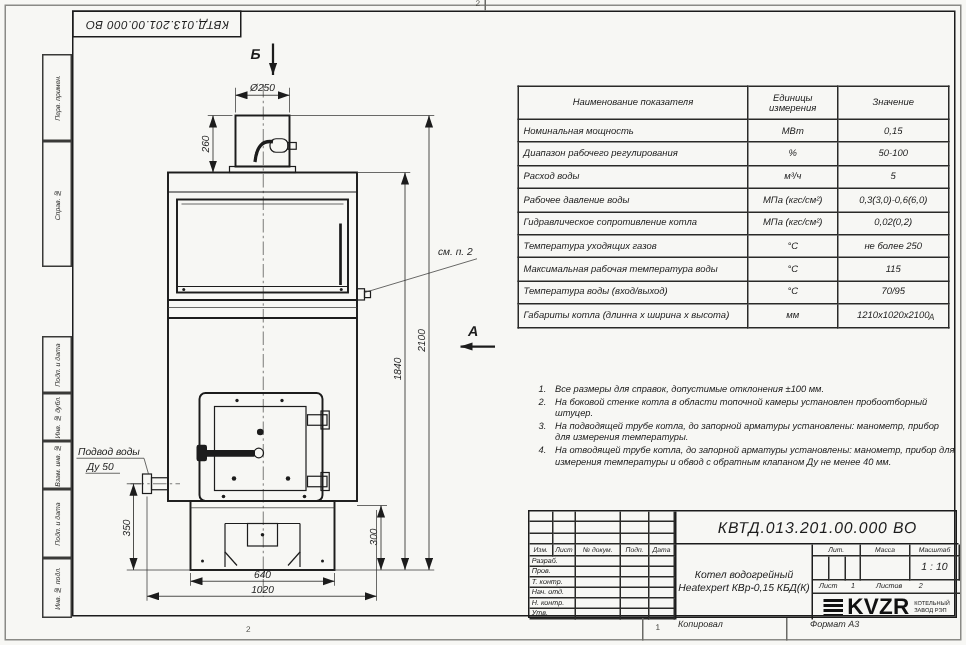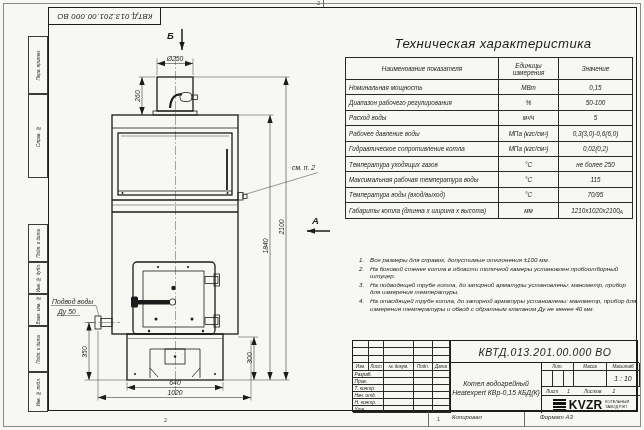--- a/index.html
+++ b/index.html
@@ -57,21 +57,21 @@
              font-size:6.9px; line-height:9.5px; }
   .tb-right { left:188px; top:22px; width:98px; height:50px; border-left:1.5px solid #1c1c1c; }
   .tb-right > div { position:absolute; box-sizing:border-box; }
   .tb-lithead { left:0; top:0; width:98px; height:8px; display:grid; grid-template-columns:32px 33px 33px; font-size:4.5px; }
   .tb-lithead div { border-right:1px solid #2a2a28; border-bottom:1px solid #2a2a28; display:flex; align-items:center; justify-content:center; }
   .tb-litvals { left:0; top:8px; width:98px; height:16px; display:grid; grid-template-columns:11px 11px 10px 33px 33px; }
   .tb-litvals div { border-right:1px solid #2a2a28; border-bottom:1px solid #2a2a28; display:flex; align-items:center; justify-content:center; font-size:7px; }
   .tb-sheetrow { left:0; top:24px; width:98px; height:9px; display:flex; align-items:center; font-size:4.8px; border-bottom:1px solid #2a2a28; }
   .tb-logo { left:0; top:33px; width:98px; height:17px; display:flex; align-items:center; justify-content:center; gap:3px; font-style:normal; }
   .logo-mark { width:13px; height:11px; background:repeating-linear-gradient(180deg,#111 0 2.4px,#f7f7f4 2.4px 3.4px); }
-  .logo-word { font-weight:bold; font-size:12px; letter-spacing:0.2px; color:#111;text-align:center; }
+  .logo-word { font-weight:bold; font-size:15px; letter-spacing:0.2px; color:#111;text-align:center; }
   .logo-sub { font-size:3.8px; line-height:4.4px; color:#222; }
 
   .footnote { position:absolute; font-size:6px; font-style:italic; color:#2a2a28; }
 
   
   svg .ln { stroke:#1c1c1c; stroke-width:1.3; fill:none; }
   svg .md { stroke:#1c1c1c; stroke-width:0.8; fill:none; }
   svg .lt { stroke:#3a3a38; stroke-width:0.5; fill:none; }
   svg .dim { stroke:#2a2a28; stroke-width:0.55; fill:none; }
   svg .cl { stroke:#3c3c3a; stroke-width:0.45; fill:none; stroke-dasharray:9 2.2 1.6 2.2; }
@@ -262,21 +262,20 @@
       <line x1="98" y1="397.5" x2="251" y2="397.5" class="dim" marker-start="url(#ar)" marker-end="url(#ar)"></line>
     </g>
     <text class="dl" x="175" y="395" text-anchor="middle">1020</text>
 
     <g>
       <line x1="330" y1="231" x2="307" y2="231" class="vwln" marker-end="url(#ar)"></line>
     </g>
     <text class="vw" x="312" y="224">А</text>
   </svg>
 
-  <div class="abs spec-title">Техническая характеристика</div>
 
   <table class="spec">
     <colgroup>
         <col style="width:153px">
         <col style="width:60px">
         <col style="width:74px">
       </colgroup>
     <thead>
       <tr>
         <th>Наименование показателя</th>

